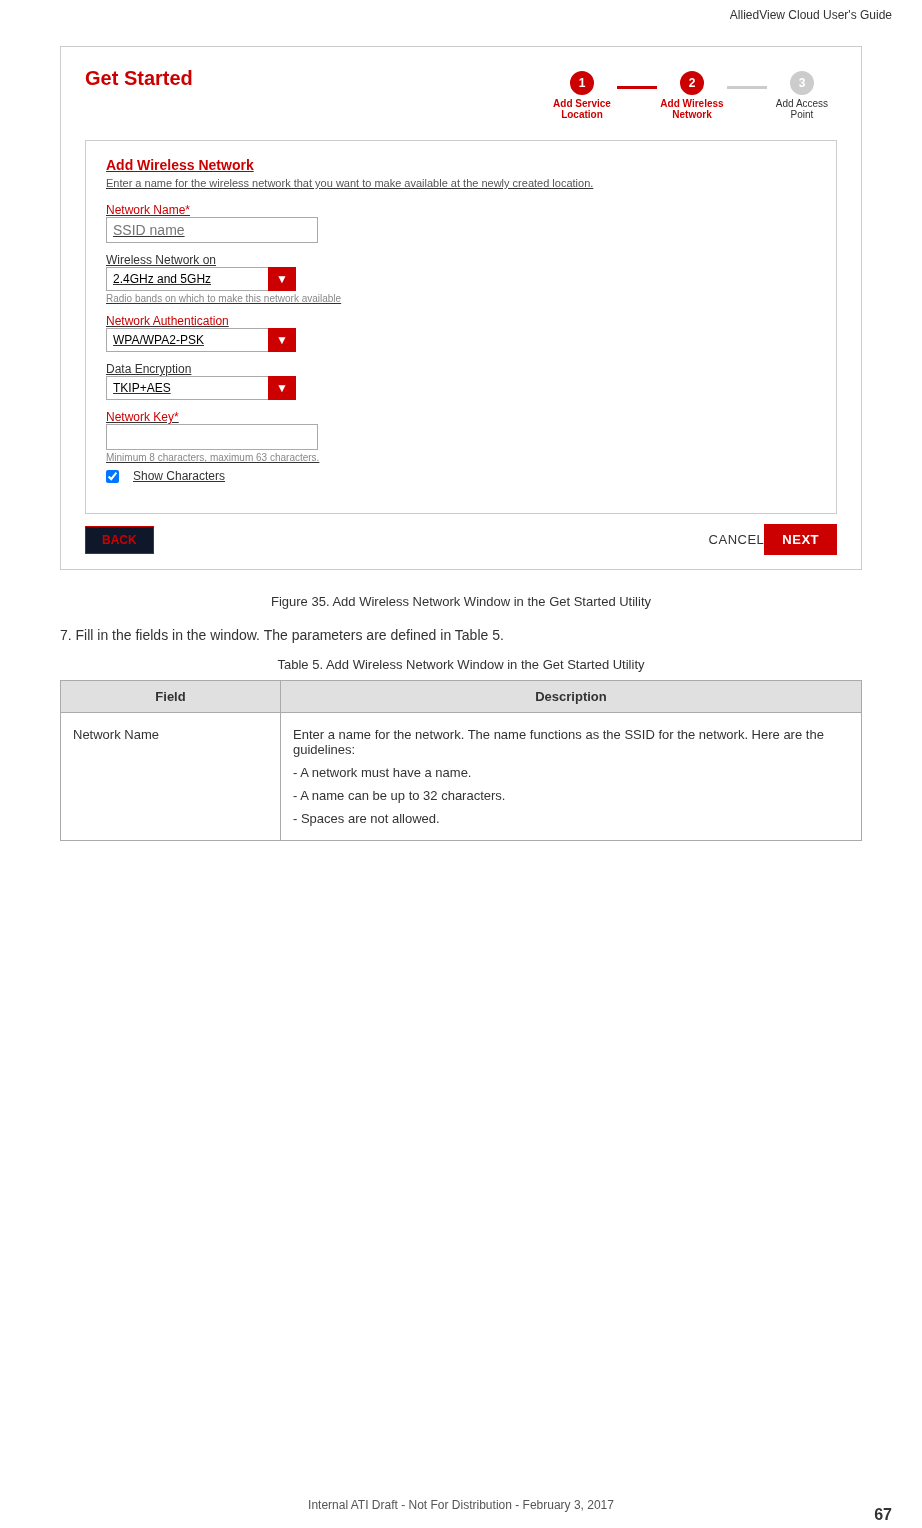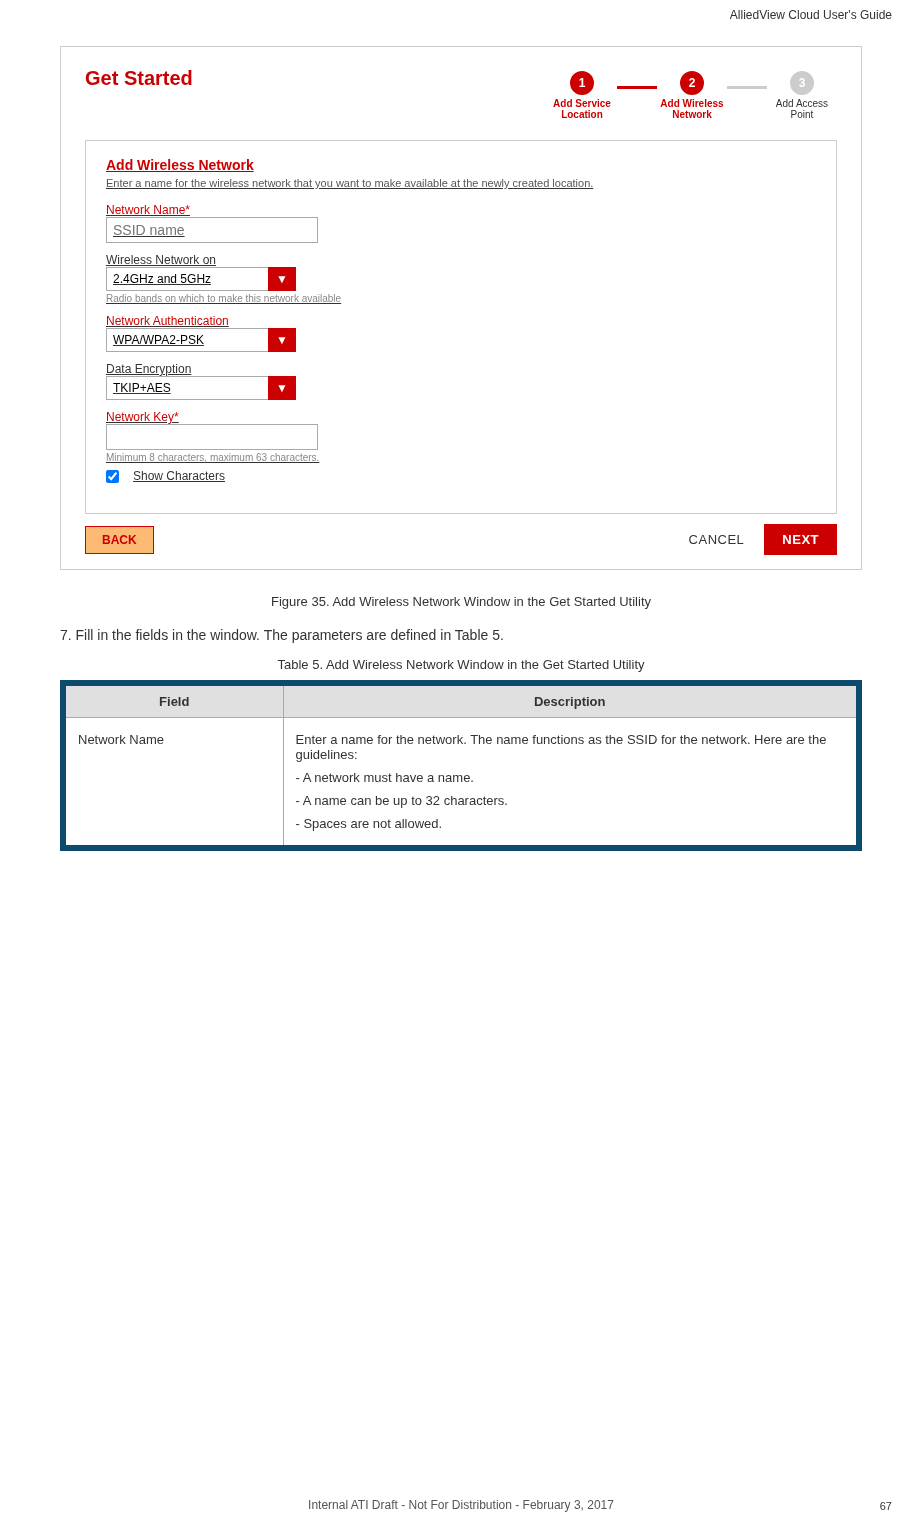--- a/index.html
+++ b/index.html
@@ -215,32 +215,31 @@
     
     .form-footer {
       display: flex;
       align-items: center;
       justify-content: space-between;
       padding: 10px 0 14px 0;
     }
 
     .btn-back {
       border: 1px solid #cc0000;
-      background: #fdba74;
+      background: #0f172a;
       color: #cc0000;
       padding: 6px 16px;
       font-size: 12px;
       font-weight: bold;
       cursor: pointer;
     }
 
     .footer-right {
       display: flex;
       align-items: center;
-      gap: 20px;
     }
 
     .btn-cancel {
       background: none;
       border: none;
       color: #333;
       font-size: 13px;
       cursor: pointer;
       letter-spacing: 0.5px;
     }
@@ -277,21 +276,21 @@
       text-align: center;
       font-size: 13px;
       font-weight: normal;
       color: #333;
       margin-bottom: 8px;
     }
 
     table.desc-table {
       width: 100%;
       border-collapse: collapse;
-      border: 6px solid #0c4a6e;
+      border: 1px solid #0c4a6e;
     }
 
     table.desc-table th {
       background: #e0e0e0;
       border: 1px solid #aaa;
       padding: 8px 12px;
       font-size: 13px;
       font-weight: bold;
       text-align: center;
     }
@@ -322,24 +321,25 @@
       bottom: 16px;
       left: 0;
       right: 0;
       text-align: center;
       font-size: 12px;
       color: #555;
     }
 
     .page-number {
       position: absolute;
-      bottom: 16px;
+      bottom: 4px;
       right: 30px;
-      font-size: 11px;
-      color: #333;
+      font-size: 16px;
+      color: #333;
+      font-weight: bold;
     }
   </style>
 </head>
 <body>
 
 <div class="page-header">
   <span>AlliedView Cloud User's Guide</span>
 </div>
 
 <div class="content">

